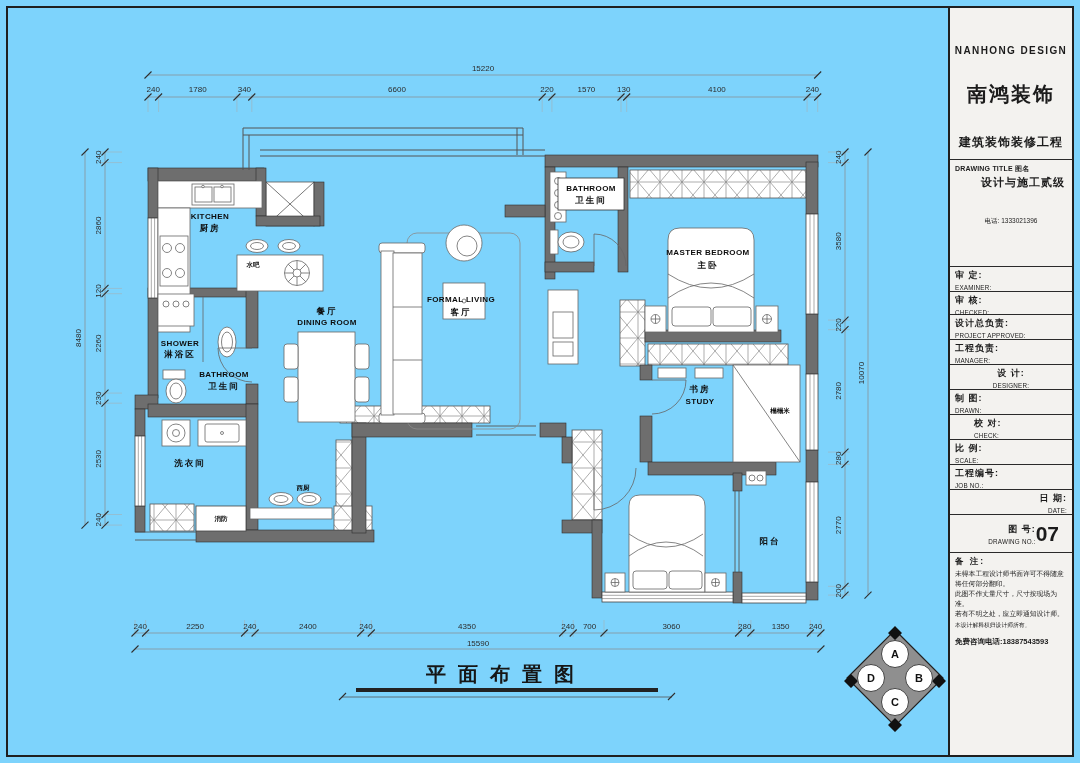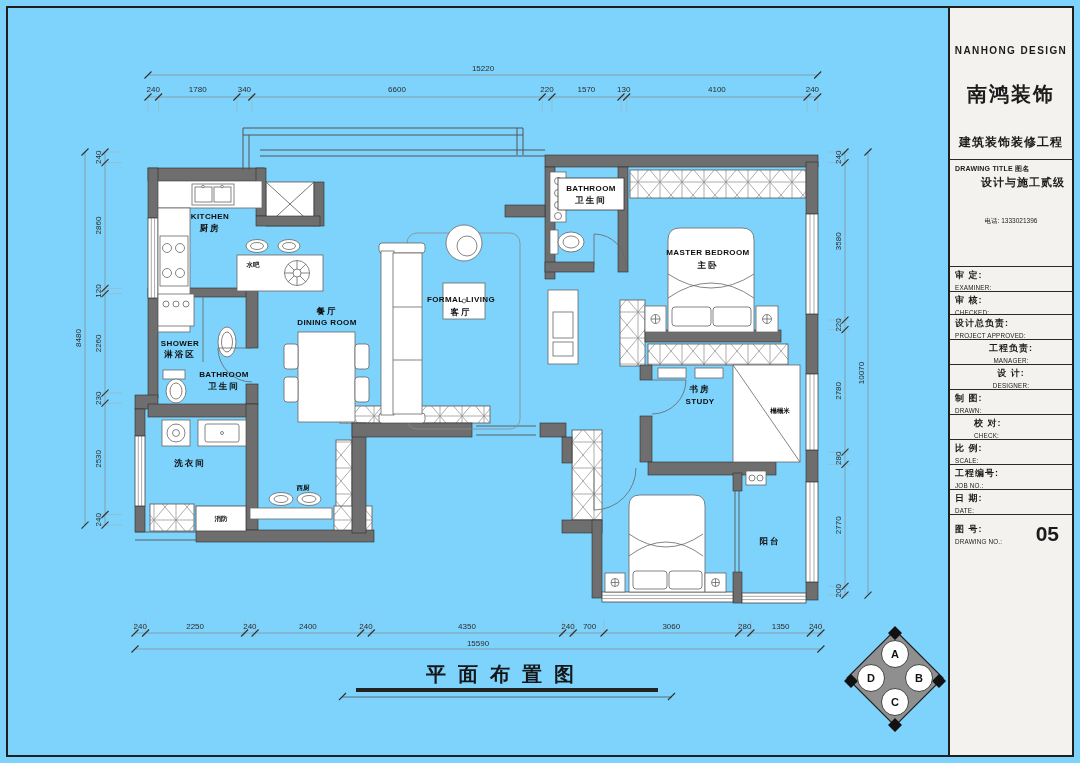--- a/index.html
+++ b/index.html
@@ -14,21 +14,21 @@
   .tb .sec:last-child{border-bottom:none;}
   .logo{display:flex;flex-direction:column;align-items:center;text-align:center;padding-top:10px !important;gap:24px;}
   .logo .mark{width:56px;height:56px;}
   .logo .en{font-size:10px;font-weight:bold;letter-spacing:1.4px;margin-top:3px;white-space:nowrap;}
   .logo .zh{font-size:20px;font-weight:bold;letter-spacing:2px;margin-top:1px;}
   .logo .tag{font-size:12px;font-weight:bold;margin-top:2px;letter-spacing:1px;}
   .logo .tag2{font-size:11px;font-weight:bold;letter-spacing:1px;margin-left:24px;}
   .logo .tel{font-size:6.5px;margin-top:3px;color:#222;}
   .zhl{font-size:9px;font-weight:bold;letter-spacing:1px;}
   .enl{font-size:6.3px;margin-top:2px;letter-spacing:.2px;}
-  .dno{display:flex;align-items:center;}
+  .dno{display:flex;align-items:center;text-align:right;}
   .dno .lbls{flex:1;}
   .dno .num{font-size:21px;font-weight:bold;padding-right:8px;}
   .notes{font-size:6.8px;line-height:1.45;}
   .notes .nlbl{font-size:8.5px;font-weight:bold;letter-spacing:2px;margin-bottom:2px;}
   .notes .n3{font-size:5.8px;margin-top:2px;}
   .notes .hot{font-size:7.5px;margin-top:8px;font-weight:bold;}
   
   text{font-family:"Liberation Sans",sans-serif;}
   .dt{font-size:8px;fill:#2c2c2c;}
   .rlen{font-size:8px;font-weight:bold;fill:#0d0d0d;letter-spacing:.4px;}
@@ -400,21 +400,21 @@
     <div class="enl">EXAMINER:</div>
   </div>
   <div class="sec" style="height:23px;">
     <div class="zhl">审  核:</div>
     <div class="enl">CHECKED:</div>
   </div>
   <div class="sec" style="height:25px;">
     <div class="zhl">设计总负责:</div>
     <div class="enl">PROJECT APPROVED:</div>
   </div>
-  <div class="sec" style="height:25px;text-align:center;">
+  <div class="sec" style="height:25px;">
     <div class="zhl">工程负责:</div>
     <div class="enl">MANAGER:</div>
   </div>
   <div class="sec" style="height:25px;text-align:center;">
     <div class="zhl">设  计:</div>
     <div class="enl">DESIGNER:</div>
   </div>
   <div class="sec" style="height:25px;">
     <div class="zhl">制  图:</div>
     <div class="enl">DRAWN:</div>
@@ -424,27 +424,35 @@
     <div class="enl">CHECK:</div>
   </div>
   <div class="sec" style="height:25px;">
     <div class="zhl">比  例:</div>
     <div class="enl">SCALE:</div>
   </div>
   <div class="sec" style="height:25px;">
     <div class="zhl">工程编号:</div>
     <div class="enl">JOB  NO.:</div>
   </div>
-  <div class="sec" style="height:25px;">
+  <div class="sec" style="height:25px;text-align:right;">
     <div class="zhl">日  期:</div>
     <div class="enl">DATE:</div>
   </div>
   <div class="sec dno" style="height:38px;">
     <div class="lbls">
       <div class="zhl">图  号:</div>
       <div class="enl">DRAWING NO.:</div>
     </div>
-    <div class="num">05</div>
+    <div class="num">07</div>
+  </div>
+  <div class="sec notes" style="flex:1;">
+    <div class="nlbl">备  注:</div>
+    <div>未得本工程设计师书面许可不得随意将任何部分翻印。</div>
+    <div>此图不作丈量尺寸，尺寸按现场为准。</div>
+    <div>若有不明之处，应立即通知设计师。</div>
+    <div class="n3">本设计解释权归设计师所有。</div>
+    <div class="hot">免费咨询电话:18387543593</div>
   </div>
 </aside>
 
 <div class="frame"></div>
 </div>
 
 </body></html>

